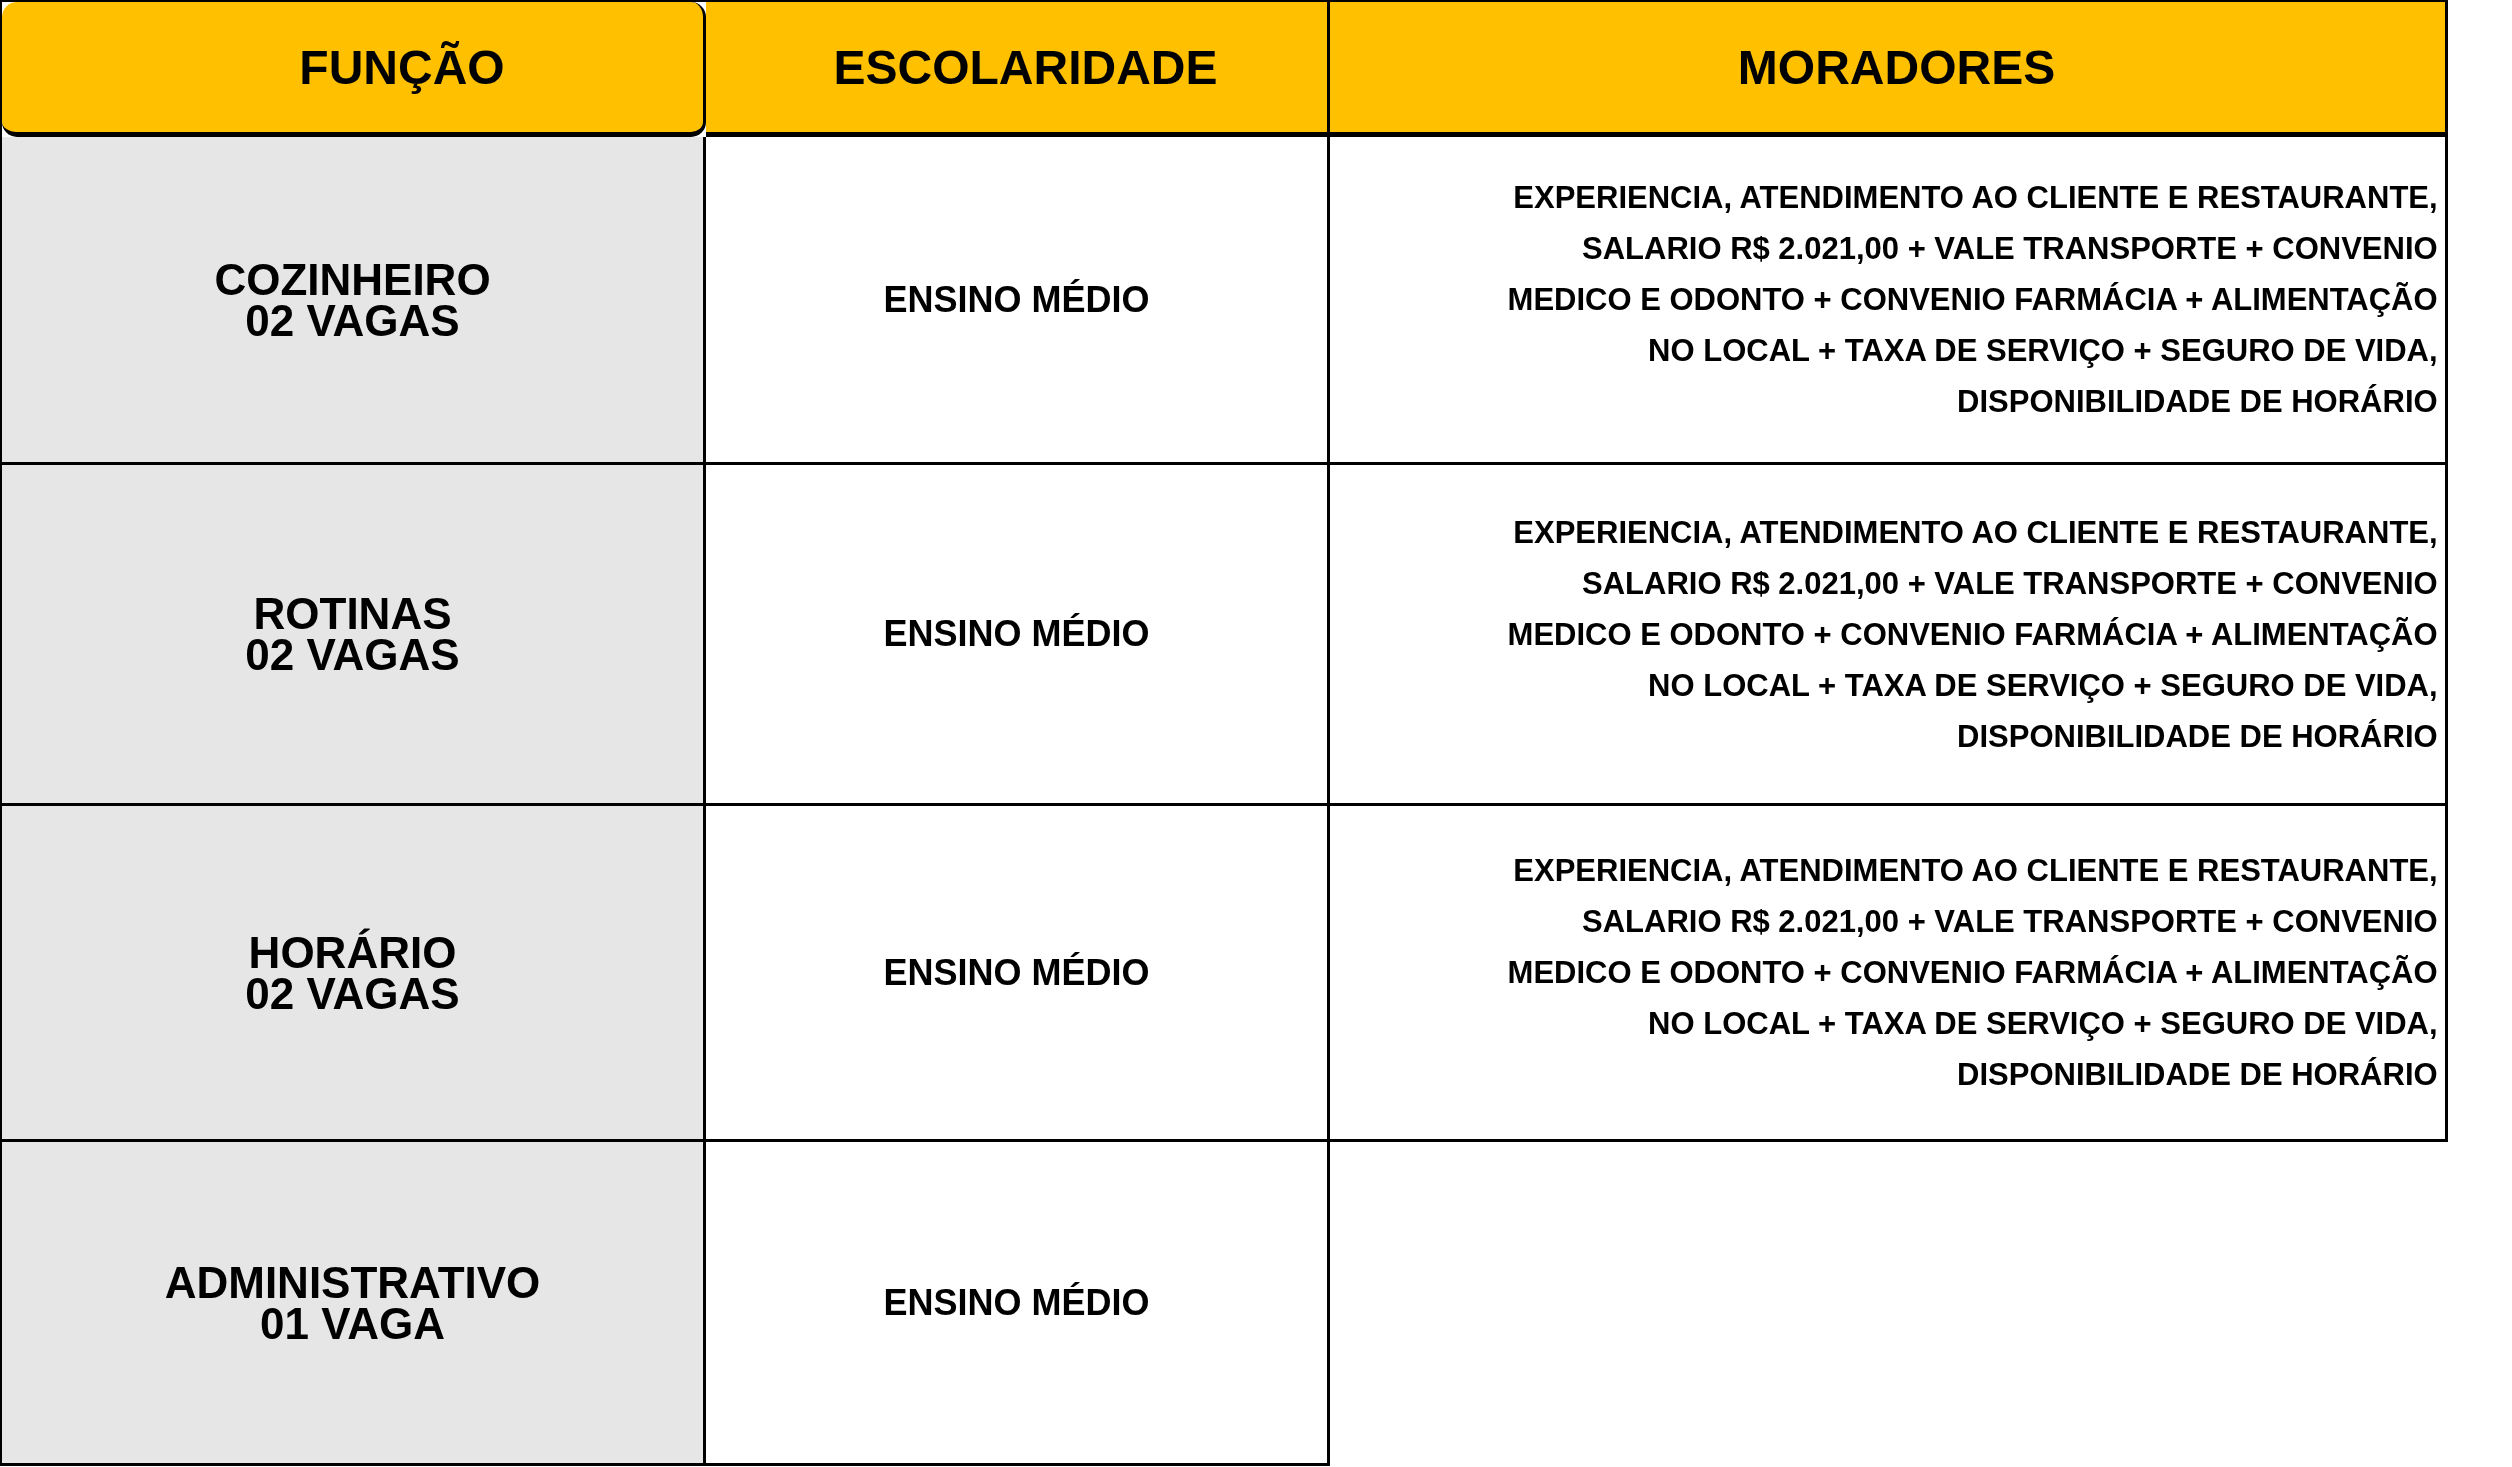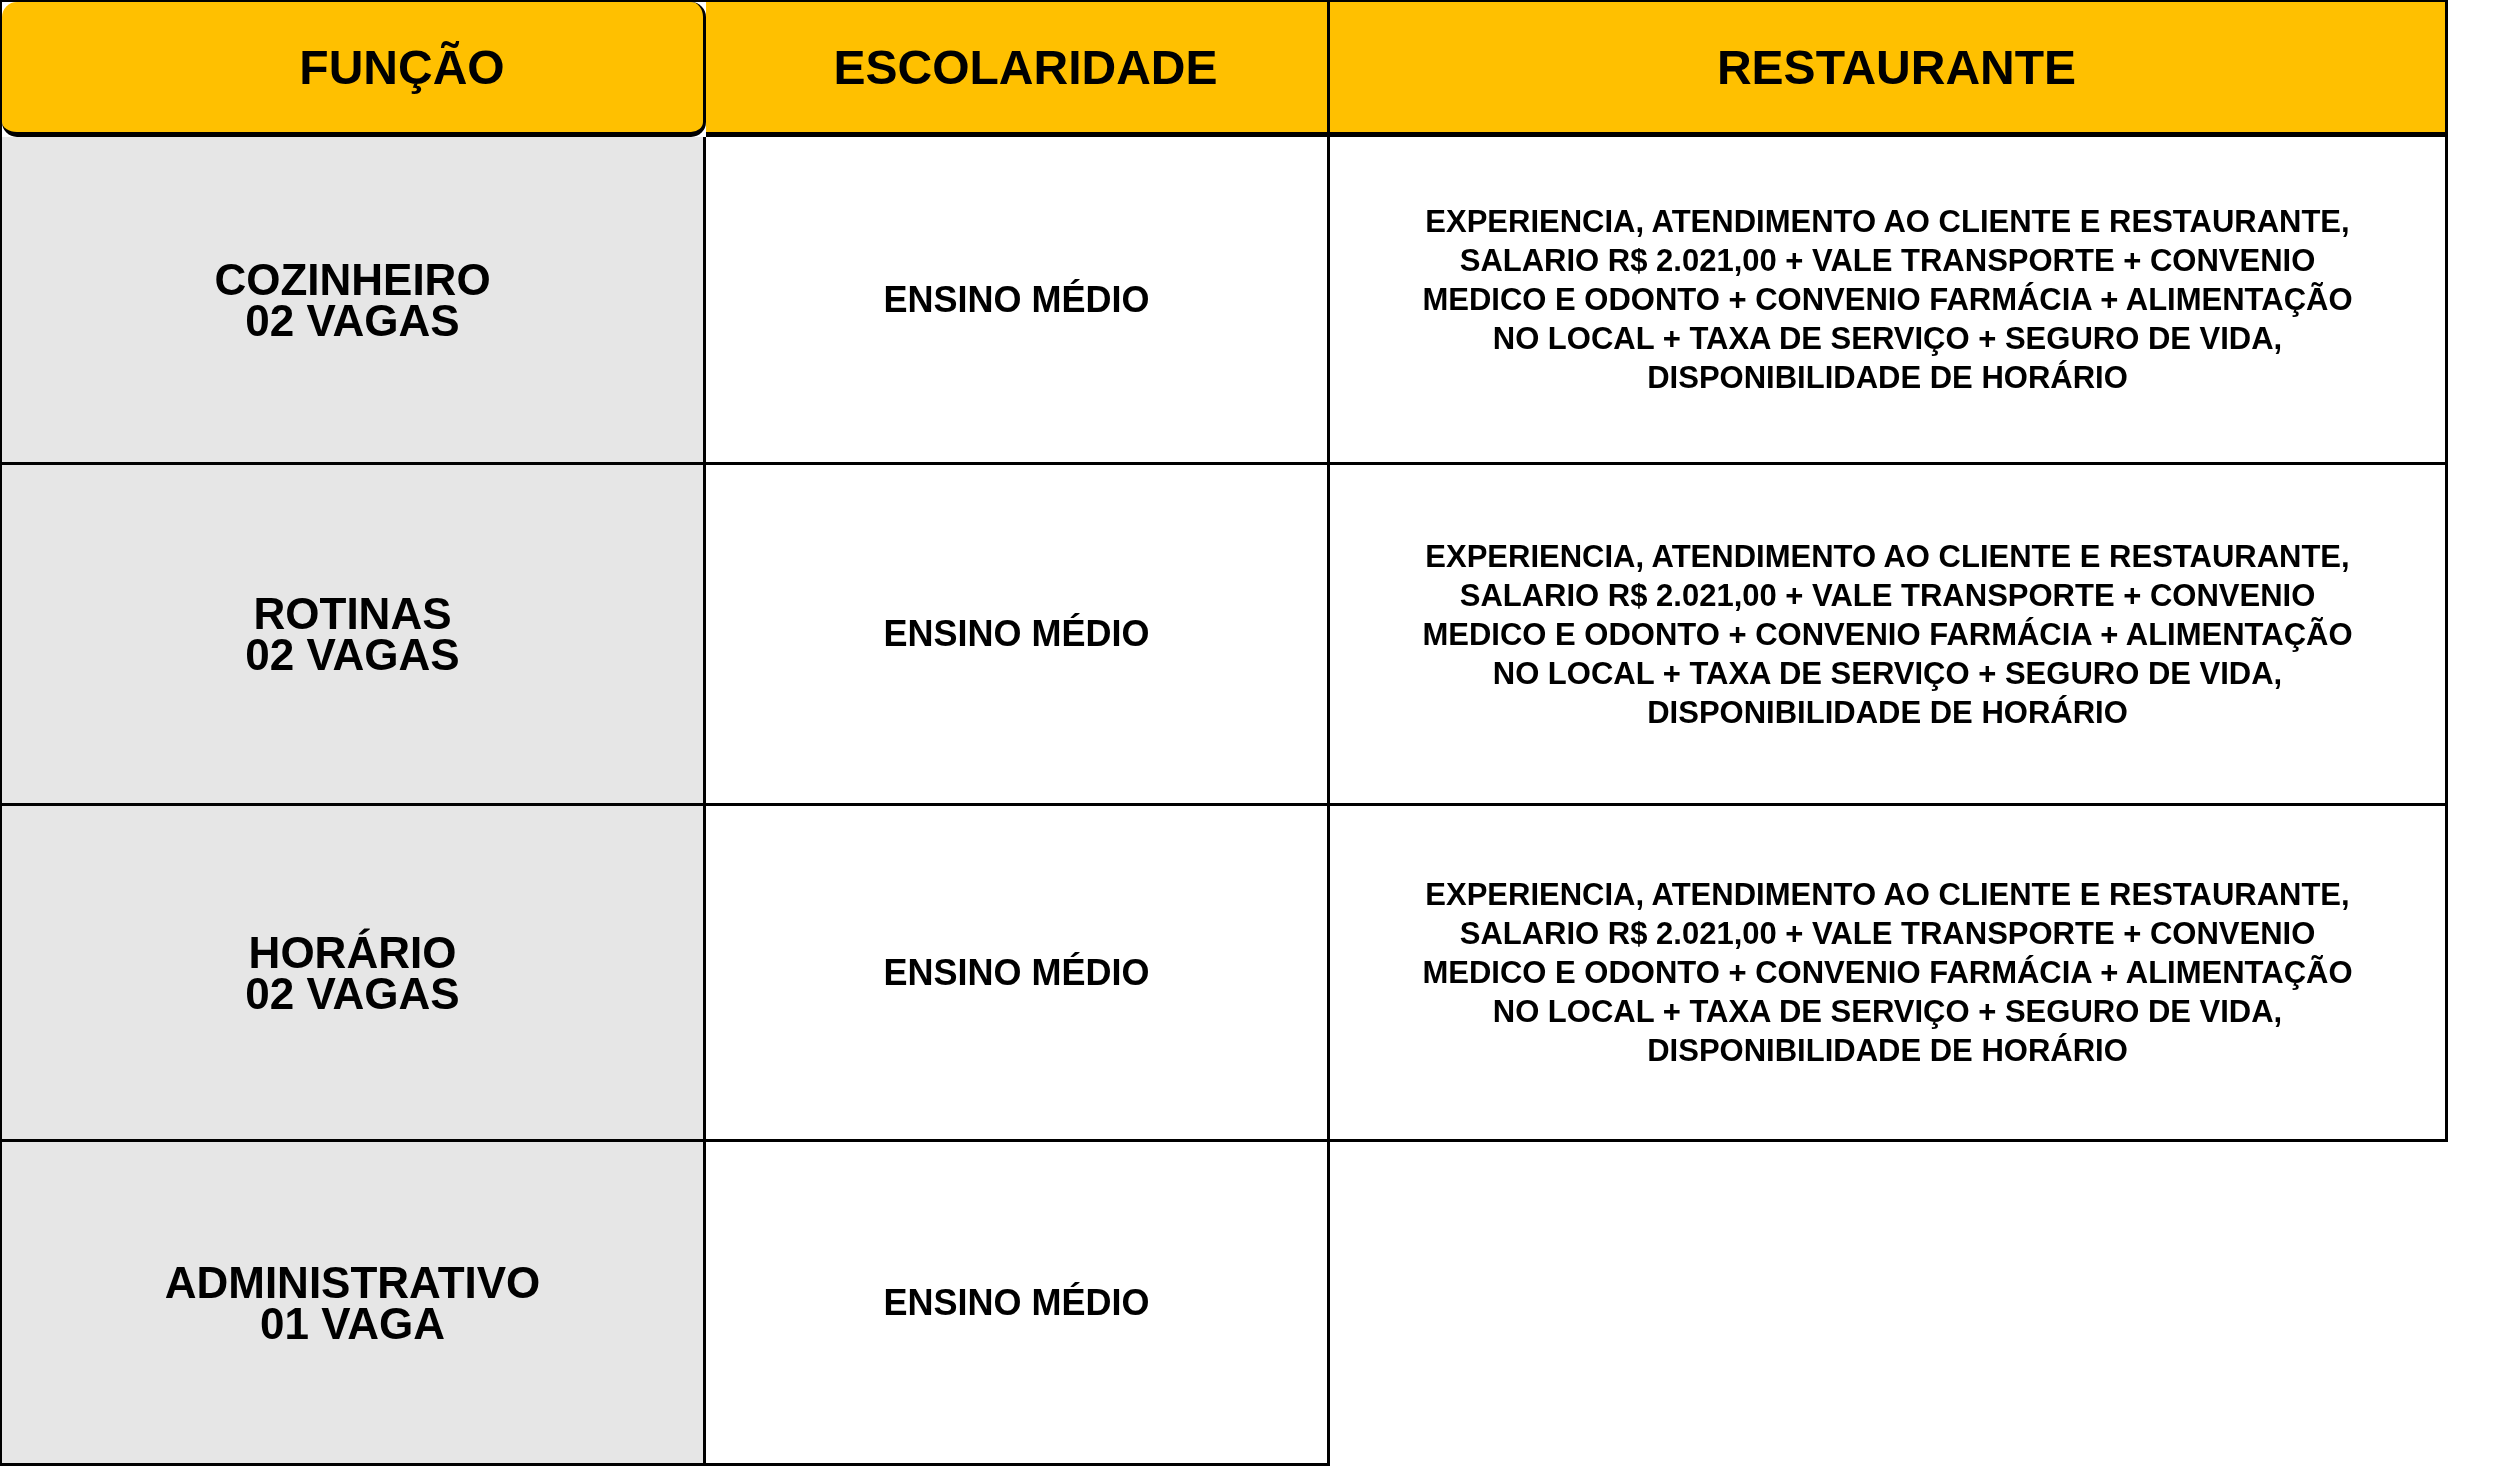--- a/index.html
+++ b/index.html
@@ -55,22 +55,23 @@
   .cell.escolaridade {
     background: #ffffff;
     font-size: 36px;
     text-align: right;
   }
 
   .cell.requisitos {
     background: #ffffff;
     font-size: 31px;
     line-height: 39px;
-    align-items: center;
+    align-items: flex-end;
     padding: 0 7.4px;
+    gap: 12px;
   }
 
   .rline {
     text-align: justify;
     text-align-last: justify;
     white-space: nowrap;
   }
   .rline-last {
     text-align-last: left;
   }
@@ -80,21 +81,21 @@
 
 <div class="jobs-table">
 
   <div class="cell header func-pad">
     <span>FUNÇÃO</span>
   </div>
   <div class="cell header">
     <span>ESCOLARIDADE</span>
   </div>
   <div class="cell header">
-    <span>RESTAURANTE</span>
+    <span>MORADORES</span>
   </div>
 
   <div class="cell funcao">
     <div>COZINHEIRO</div>
     <div>02 VAGAS</div>
   </div>
   <div class="cell escolaridade">
     <div>ENSINO MÉDIO</div>
   </div>
   <div class="cell requisitos">

